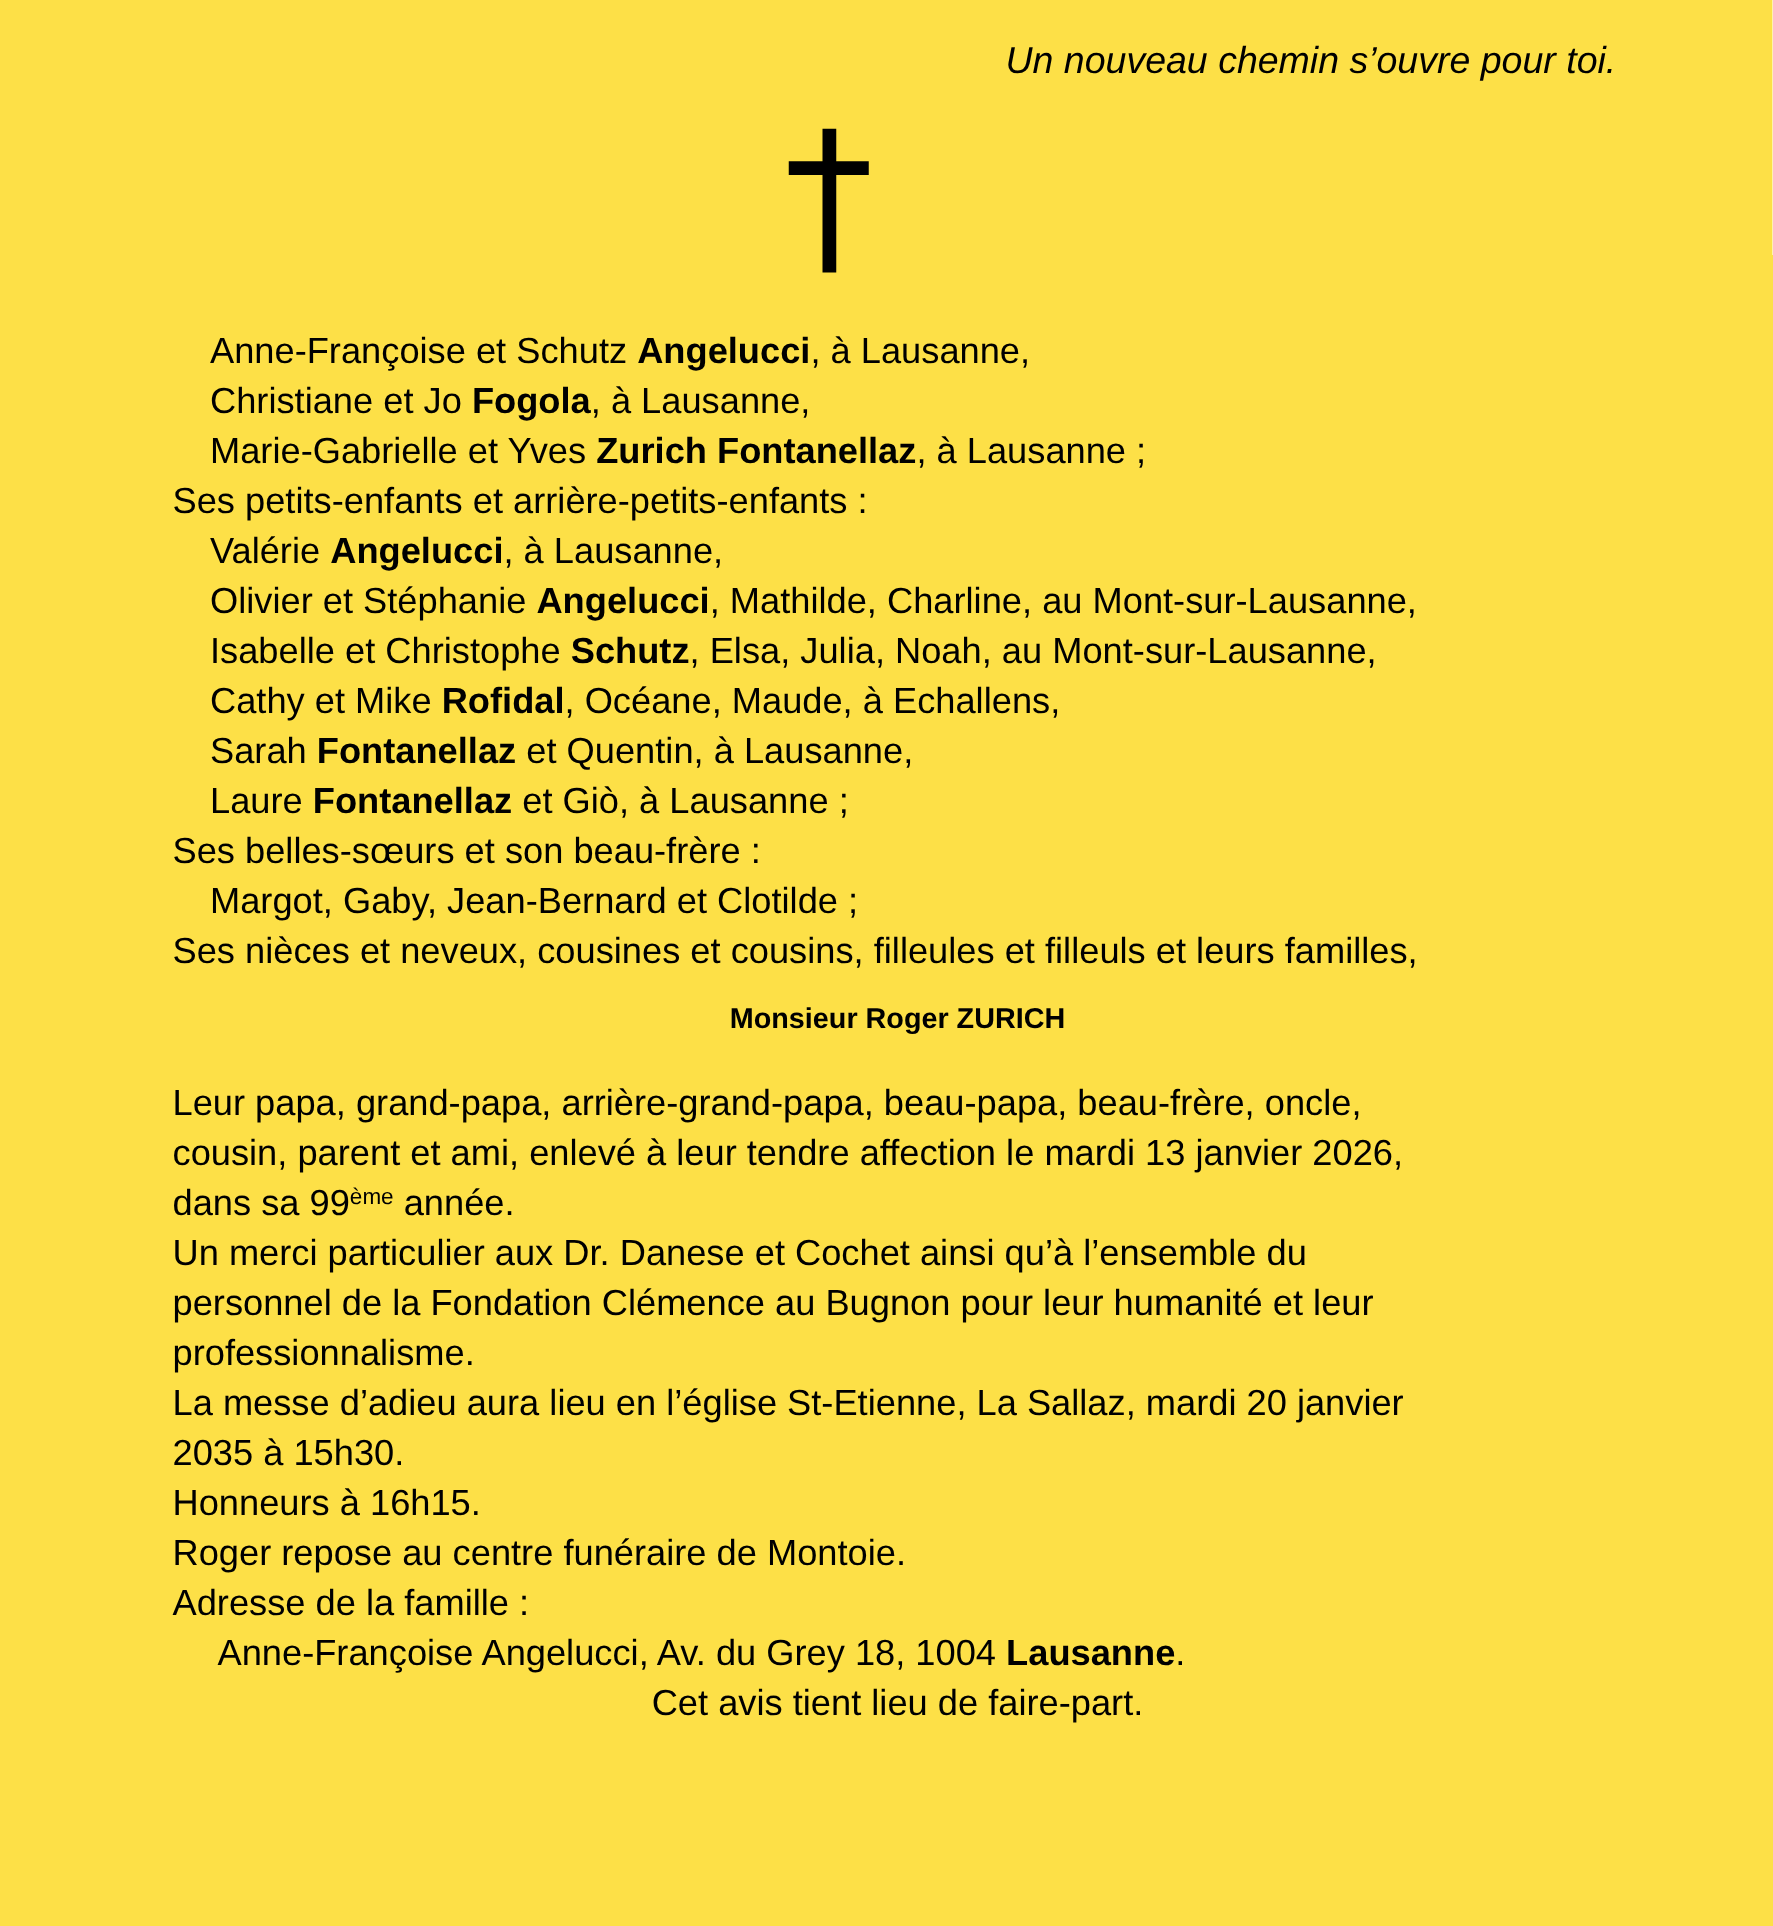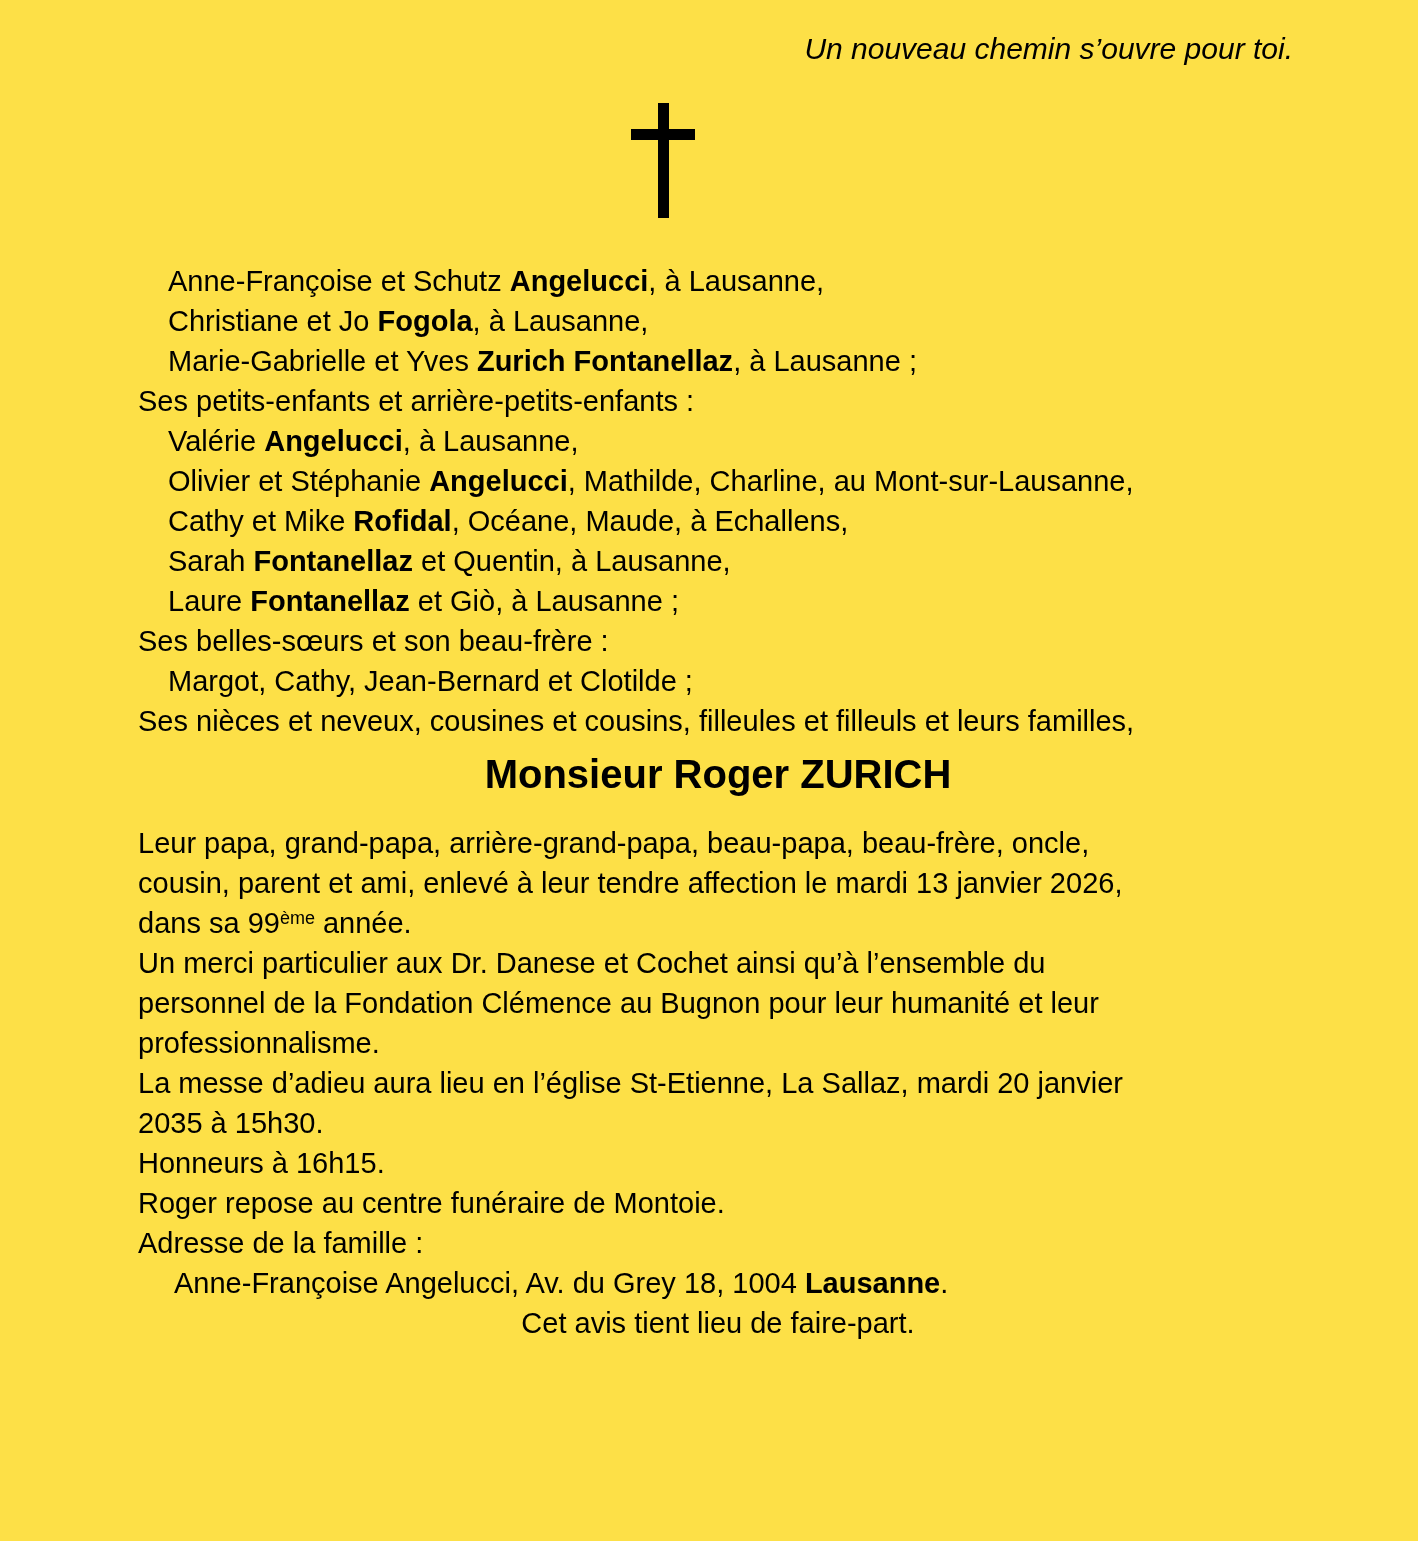--- a/index.html
+++ b/index.html
@@ -55,21 +55,21 @@
   .indent1 { padding-left: 30px; }
   .indent2 { padding-left: 36px; }
   .center { text-align: center; }
   .bold { font-weight: bold; }
   .line sup {
     font-size: 18px;
     line-height: 0;
     vertical-align: 9px;
   }
   .title {
-    font-size: 40px;
+    font-size: 23px;
     line-height: 44px;
     font-weight: bold;
     text-align: center;
     margin-top: 11px;
     margin-bottom: 27px;
     white-space: nowrap;
   }
 </style>
 </head>
 <body>
@@ -84,25 +84,26 @@
   </div>
 
   <div class="content">
     <div>
         <div class="line indent1"><span>Anne-Françoise et Schutz </span><span class="bold">Angelucci</span><span>, à Lausanne,</span></div>
         <div class="line indent1"><span>Christiane et Jo </span><span class="bold">Fogola</span><span>, à Lausanne,</span></div>
         <div class="line indent1"><span>Marie-Gabrielle et Yves </span><span class="bold">Zurich Fontanellaz</span><span>, à Lausanne ;</span></div>
         <div class="line"><span>Ses petits-enfants et arrière-petits-enfants :</span></div>
         <div class="line indent1"><span>Valérie </span><span class="bold">Angelucci</span><span>, à Lausanne,</span></div>
         <div class="line indent1"><span>Olivier et Stéphanie </span><span class="bold">Angelucci</span><span>, Mathilde, Charline, au Mont-sur-Lausanne,</span></div>
+        <div class="line indent1"><span>Isabelle et Christophe </span><span class="bold">Schutz</span><span>, Elsa, Julia, Noah, au Mont-sur-Lausanne,</span></div>
         <div class="line indent1"><span>Cathy et Mike </span><span class="bold">Rofidal</span><span>, Océane, Maude, à Echallens,</span></div>
         <div class="line indent1"><span>Sarah </span><span class="bold">Fontanellaz</span><span> et Quentin, à Lausanne,</span></div>
         <div class="line indent1"><span>Laure </span><span class="bold">Fontanellaz</span><span> et Giò, à Lausanne ;</span></div>
         <div class="line"><span>Ses belles-sœurs et son beau-frère :</span></div>
-        <div class="line indent1"><span>Margot, Cathy, Jean-Bernard et Clotilde ;</span></div>
+        <div class="line indent1"><span>Margot, Gaby, Jean-Bernard et Clotilde ;</span></div>
         <div class="line"><span>Ses nièces et neveux, cousines et cousins, filleules et filleuls et leurs familles,</span></div>
       </div>
     <div class="title">Monsieur Roger ZURICH</div>
     <div>
         <div class="line"><span>Leur papa, grand-papa, arrière-grand-papa, beau-papa, beau-frère, oncle,</span></div>
         <div class="line"><span>cousin, parent et ami, enlevé à leur tendre affection le mardi 13 janvier 2026,</span></div>
         <div class="line"><span>dans sa 99</span><sup>ème</sup><span> année.</span></div>
         <div class="line"><span>Un merci particulier aux Dr. Danese et Cochet ainsi qu’à l’ensemble du</span></div>
         <div class="line"><span>personnel de la Fondation Clémence au Bugnon pour leur humanité et leur</span></div>
         <div class="line"><span>professionnalisme.</span></div>

